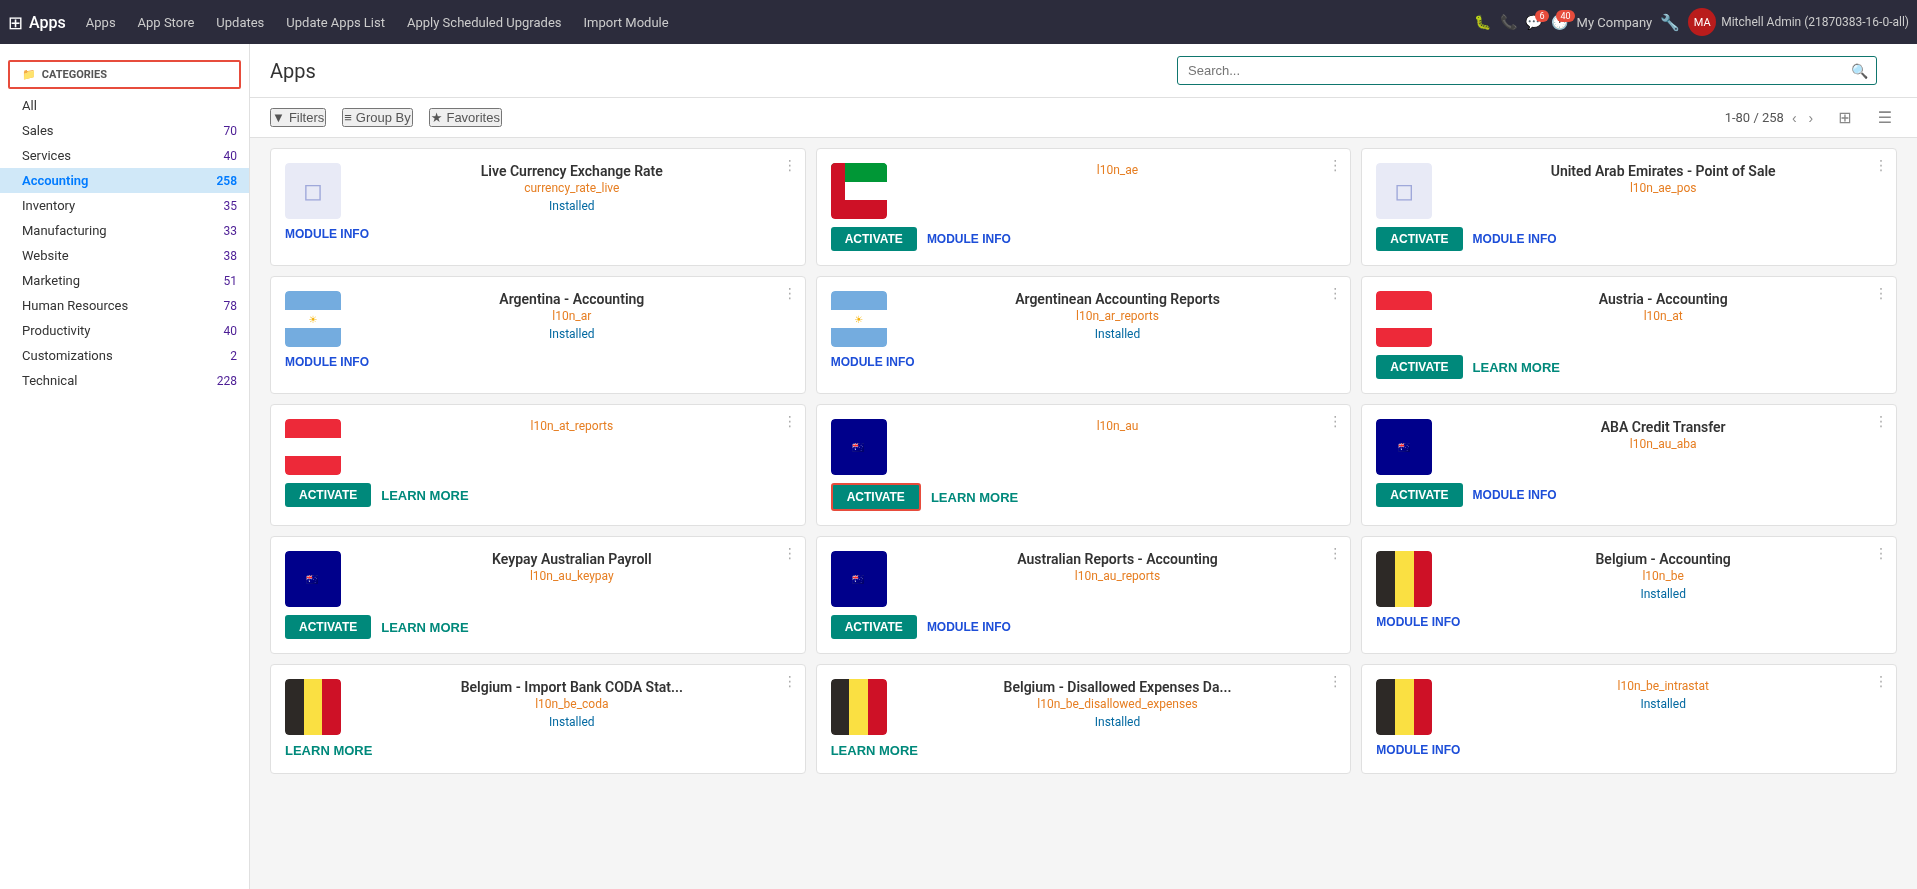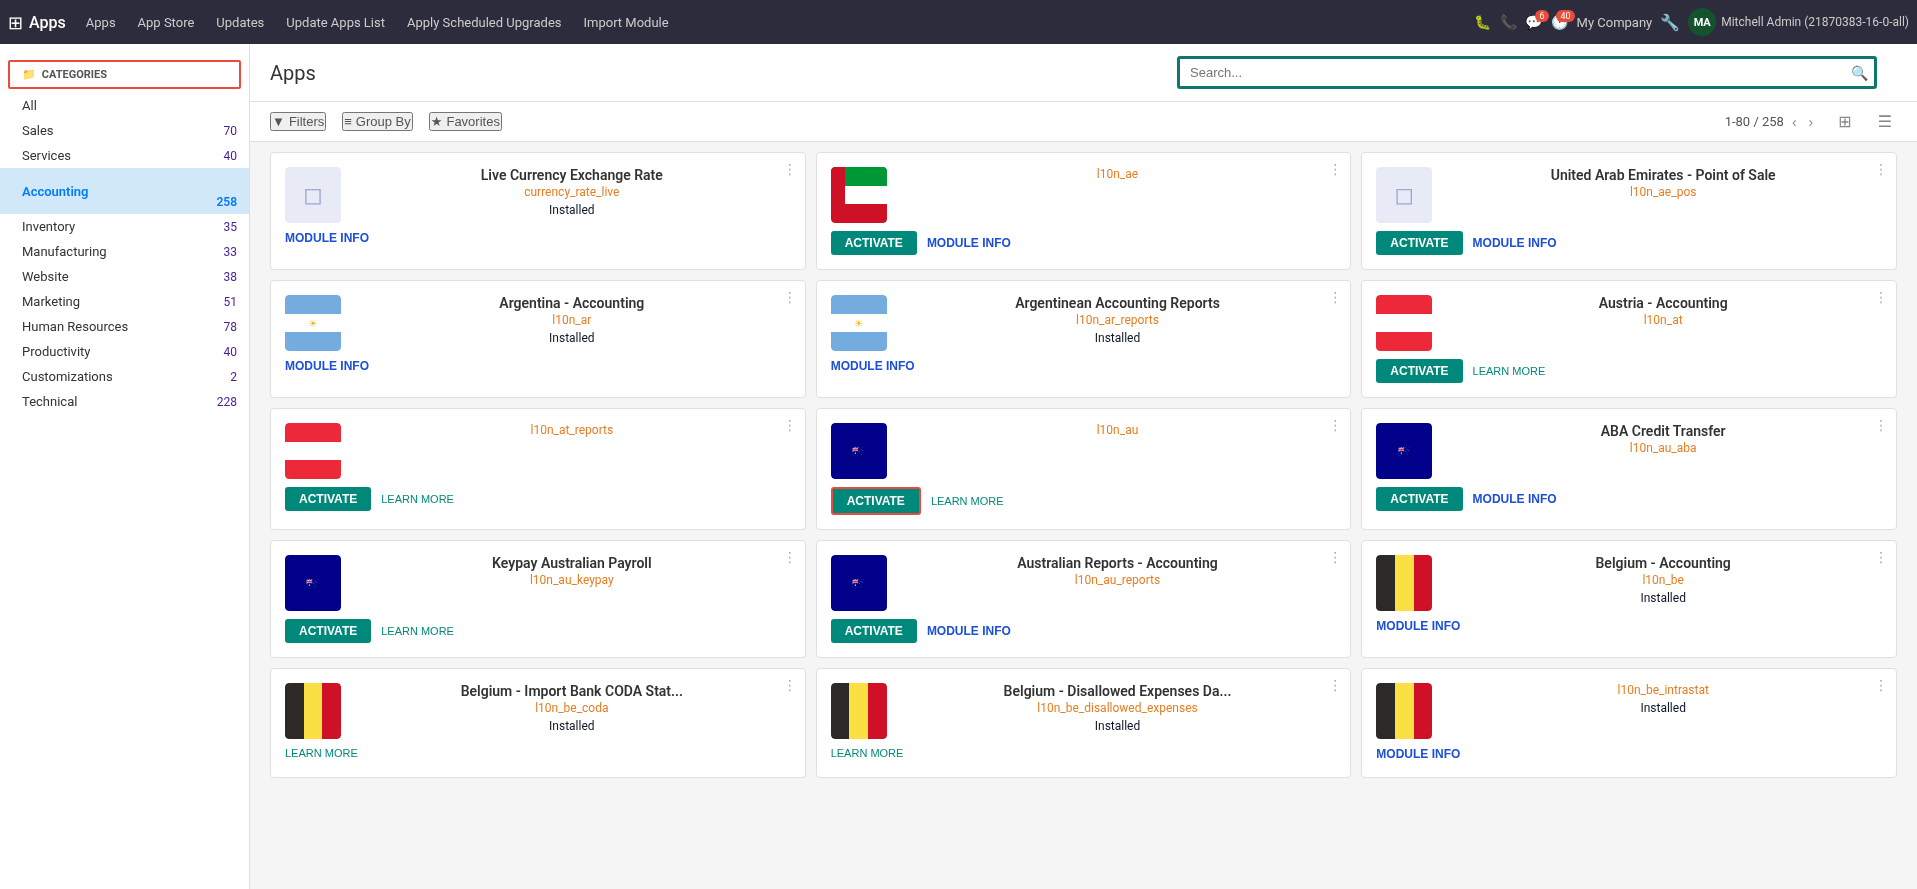--- a/index.html
+++ b/index.html
@@ -23,55 +23,55 @@
     }
     .topnav-spacer { flex: 1; }
     .topnav-right { display: flex; align-items: center; gap: 8px; }
     .topnav-icon-btn { color: #ccc; cursor: pointer; font-size: 16px; position: relative; }
     .badge {
       position: absolute; top: -4px; right: -6px; background: #e74c3c; color: #fff;
       border-radius: 8px; font-size: 9px; padding: 1px 4px; min-width: 14px; text-align: center;
     }
     .topnav-company { color: #ccc; font-size: 13px; cursor: pointer; }
     .topnav-user { color: #ccc; font-size: 12px; cursor: pointer; display: flex; align-items: center; gap: 5px; }
-    .avatar { width: 28px; height: 28px; border-radius: 50%; background: #14532d; display: flex; align-items: center; justify-content: center; color: #fff; font-size: 11px; font-weight: bold; }
+    .avatar { width: 28px; height: 28px; border-radius: 50%; background: #b91c1c; display: flex; align-items: center; justify-content: center; color: #fff; font-size: 11px; }
 
     
     .page-wrap { display: flex; margin-top: 44px; height: calc(100vh - 44px); }
 
     
     .sidebar {
       width: 250px; background: #fff; border-right: 1px solid #e0e0e0;
       overflow-y: auto; flex-shrink: 0; padding: 10px 0;
     }
     .sidebar-categories-header {
       display: flex; align-items: center; gap: 6px;
       font-weight: 700; font-size: 11px; text-transform: uppercase; color: #555;
       padding: 6px 12px; border: 2px solid #e74c3c; margin: 6px 8px 4px 8px; border-radius: 2px;
     }
     .sidebar-item {
       display: flex; align-items: center; justify-content: space-between;
       padding: 5px 12px 5px 22px; cursor: pointer; color: #333; font-size: 13px;
     }
     .sidebar-item.active { background: #d0e8f8; color: #007bff; font-weight: 600; }
     .sidebar-count { color: #4c1d95; font-size: 12px; }
-    .sidebar-item.active .sidebar-count { color: #007bff; margin-top: 22px; }
+    .sidebar-item.active .sidebar-count { color: #007bff; }
 
     
     .main { flex: 1; overflow: hidden; display: flex; flex-direction: column; }
 
     
     .page-header {
       background: #fff; padding: 12px 20px; display: flex; align-items: center; justify-content: space-between;
       border-bottom: 1px solid #e0e0e0;
     }
     .page-title { font-size: 20px; font-weight: 400; color: #333; }
     .search-wrap { flex: 1; margin: 0 20px; max-width: 700px; position: relative; }
     .search-input {
-      width: 100%; border: 3px solid #0f766e; border-radius: 3px; padding: 6px 30px 6px 10px;
+      width: 100%; border: 1px solid #0f766e; border-radius: 3px; padding: 6px 30px 6px 10px;
       font-size: 13px; outline: none; color: #333;
     }
     .search-btn { position: absolute; right: 8px; top: 50%; transform: translateY(-50%); background: none; border: none; cursor: pointer; color: #888; font-size: 14px; }
 
     
     .toolbar {
       background: #fff; padding: 8px 20px; display: flex; align-items: center; gap: 16px;
       border-bottom: 1px solid #e0e0e0;
     }
     .toolbar-btn { display: flex; align-items: center; gap: 4px; cursor: pointer; color: #555; font-size: 13px; font-weight: 500; }
@@ -87,29 +87,29 @@
     
     .app-card {
       background: #fff; border: 1px solid #e0e0e0; border-radius: 4px;
       display: flex; flex-direction: column; padding: 14px; position: relative; min-height: 110px;
     }
     .app-card-row { display: flex; gap: 12px; }
     .app-icon { width: 56px; height: 56px; flex-shrink: 0; border-radius: 4px; overflow: hidden; }
     .app-info { flex: 1; text-align: center; }
     .app-name { font-weight: 600; font-size: 14px; color: #333; margin-bottom: 2px; }
     .app-module { color: #e67e22; font-size: 12px; margin-bottom: 4px; }
-    .app-status { color: #0f172a; font-size: 12px; }
+    .app-status { color: #0369a1; font-size: 12px; }
     .app-actions { display: flex; align-items: center; gap: 10px; margin-top: 8px; }
     .btn-activate {
       background: #00897b; color: #fff; border: none; border-radius: 3px;
       padding: 5px 14px; font-size: 12px; font-weight: 600; cursor: pointer; text-transform: uppercase;
     }
     .btn-activate.highlighted { border: 2px solid #e74c3c; }
     .btn-module-info { background: none; border: none; color: #1d4ed8; font-size: 12px; font-weight: 600; cursor: pointer; text-transform: uppercase; }
-    .btn-learn-more { background: none; border: none; color: #00897b; font-size: 11px; font-weight: 400; cursor: pointer; text-transform: uppercase; }
+    .btn-learn-more { background: none; border: none; color: #00897b; font-size: 13px; font-weight: 700; cursor: pointer; text-transform: uppercase; }
     .card-menu { position: absolute; top: 8px; right: 8px; cursor: pointer; color: #aaa; font-size: 14px; }
 
     
     ::-webkit-scrollbar { width: 6px; height: 6px; }
     ::-webkit-scrollbar-track { background: #f1f1f1; }
     ::-webkit-scrollbar-thumb { background: #ccc; border-radius: 3px; }
   </style>
 </head>
 <body>
 

